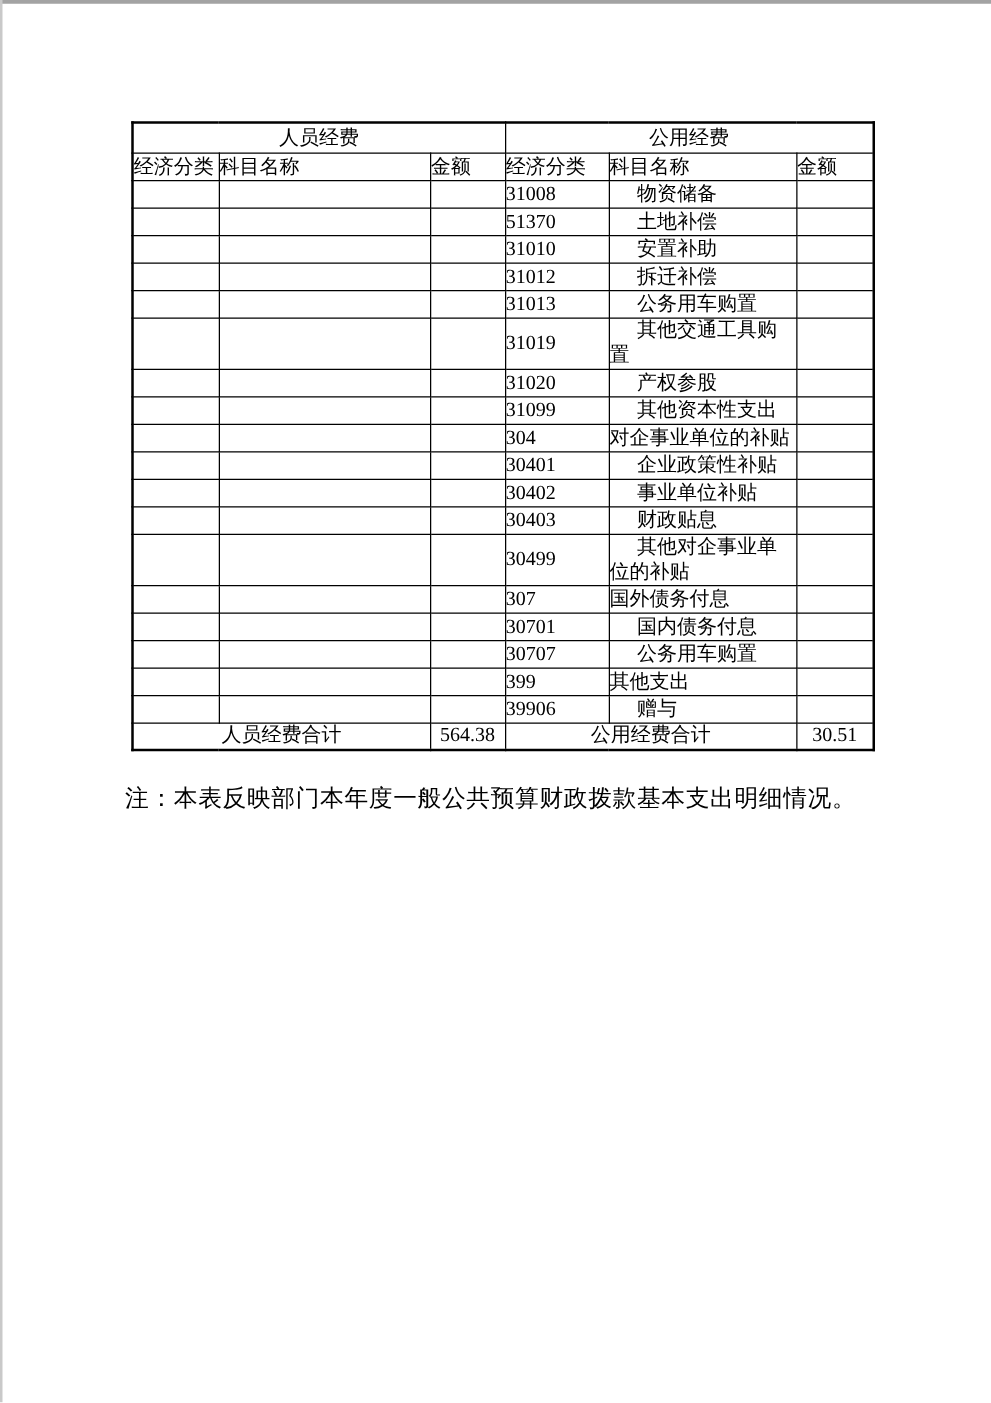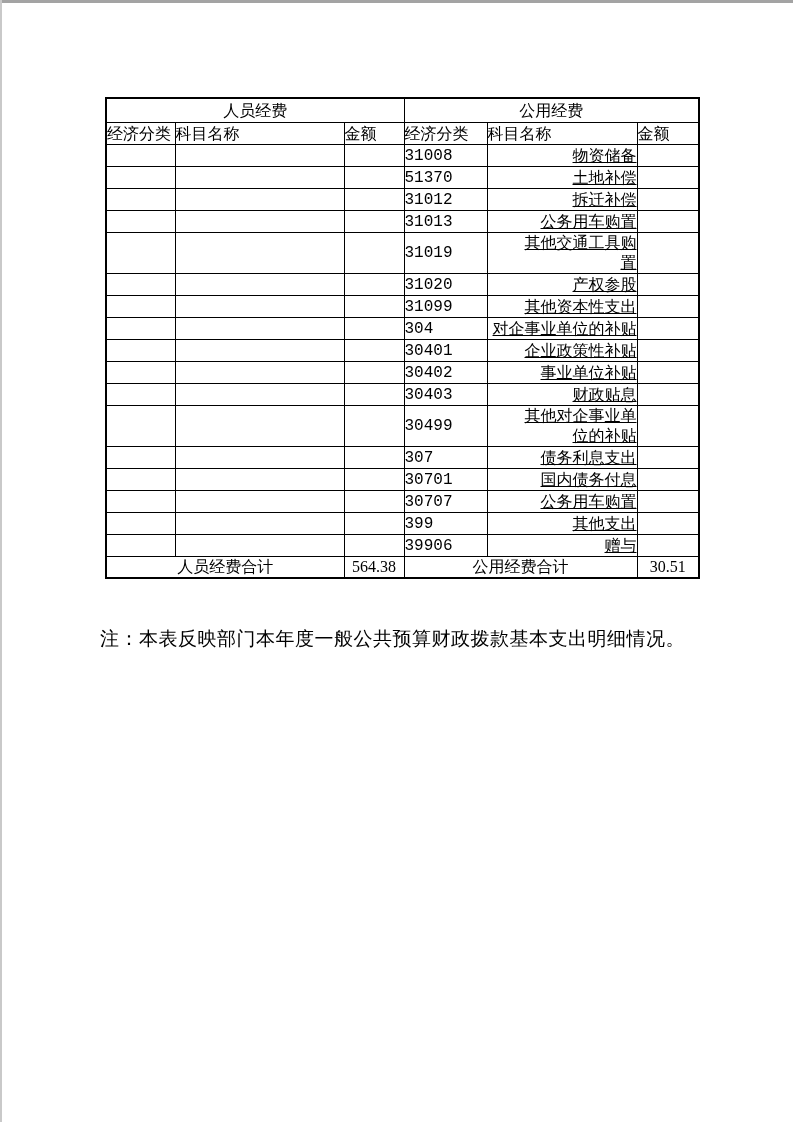--- a/index.html
+++ b/index.html
@@ -35,22 +35,22 @@
     padding: 0;
     font-weight: normal;
     line-height: 20px;
     vertical-align: middle;
     overflow: hidden;
     word-break: break-all;
   }
   tr.title-row td   { height: 23px; text-align: center; }
   tr.header-row td  { height: 21px; }
   tbody.rows td     { height: 21px; }
-  td.code { text-align: left; padding-left: 7px; font-family: Liberation Mono, monospace; }
-  td.name { text-align: right; padding: 0 3px; text-decoration: underline; }
+  td.code { text-align: left; padding-left: 7px; }
+  td.name { text-align: left; padding: 0 3px; }
   td.name.indent { text-indent: 22px; }
   td.amt  { }
   tfoot td { height: 20px; text-align: center; }
   .note {
     position: absolute;
     left: 100px; top: 626px;
     width: 640px;
     font-size: 19px;
     letter-spacing: 0.5px;
     white-space: nowrap;
@@ -99,20 +99,28 @@
     <td class="name"></td>
     <td class="amt"></td>
     <td class="code">51370</td>
     <td class="name indent">土地补偿</td>
     <td class="amt"></td>
   </tr>
       <tr>
     <td class="code"></td>
     <td class="name"></td>
     <td class="amt"></td>
+    <td class="code">31010</td>
+    <td class="name indent">安置补助</td>
+    <td class="amt"></td>
+  </tr>
+      <tr>
+    <td class="code"></td>
+    <td class="name"></td>
+    <td class="amt"></td>
     <td class="code">31012</td>
     <td class="name indent">拆迁补偿</td>
     <td class="amt"></td>
   </tr>
       <tr>
     <td class="code"></td>
     <td class="name"></td>
     <td class="amt"></td>
     <td class="code">31013</td>
     <td class="name indent">公务用车购置</td>
@@ -180,21 +188,21 @@
     <td class="amt"></td>
     <td class="code">30499</td>
     <td class="name indent">其他对企事业单位的补贴</td>
     <td class="amt"></td>
   </tr>
       <tr>
     <td class="code"></td>
     <td class="name"></td>
     <td class="amt"></td>
     <td class="code">307</td>
-    <td class="name">债务利息支出</td>
+    <td class="name">国外债务付息</td>
     <td class="amt"></td>
   </tr>
       <tr>
     <td class="code"></td>
     <td class="name"></td>
     <td class="amt"></td>
     <td class="code">30701</td>
     <td class="name indent">国内债务付息</td>
     <td class="amt"></td>
   </tr>

